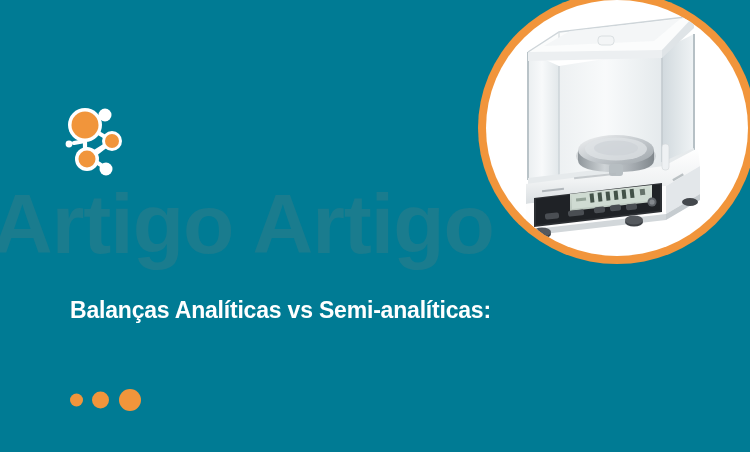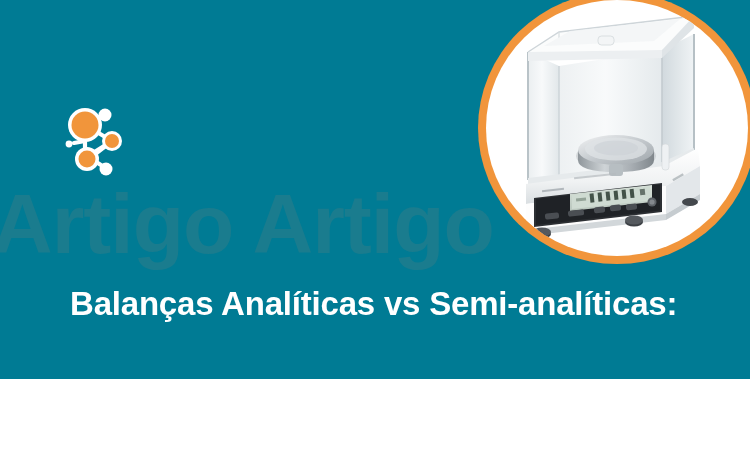--- a/index.html
+++ b/index.html
@@ -4,21 +4,21 @@
 <title>Artigo — Balanças Analíticas</title>
 <style>
   html,body{margin:0;padding:0;}
   body{
     font-family:"Liberation Sans","DejaVu Sans",sans-serif;
     background:#ffffff;
   }
   #banner{
     position:relative;
     width:750px;
-    height:379px;
+    height:452px;
     overflow:hidden;
     background:#007b94;
   }
 
   
   .watermark{
     position:absolute;
     left:-8px;
     top:176px;
     width:790px;
@@ -71,24 +71,24 @@
     left:60px;
     top:103px;
     width:82px;
     height:82px;
   }
 
   
   .title{
     position:absolute;
     left:70px;
-    top:267px;
+    top:280px;
     width:620px;
     color:#ffffff;
-    font-size:33px;
+    font-size:23px;
     font-weight:700;
     line-height:30px;
     letter-spacing:-0.2px;
   }
   .title .line{display:block;white-space:nowrap;}
 
   
   .dots{
     position:absolute;
     left:70px;

